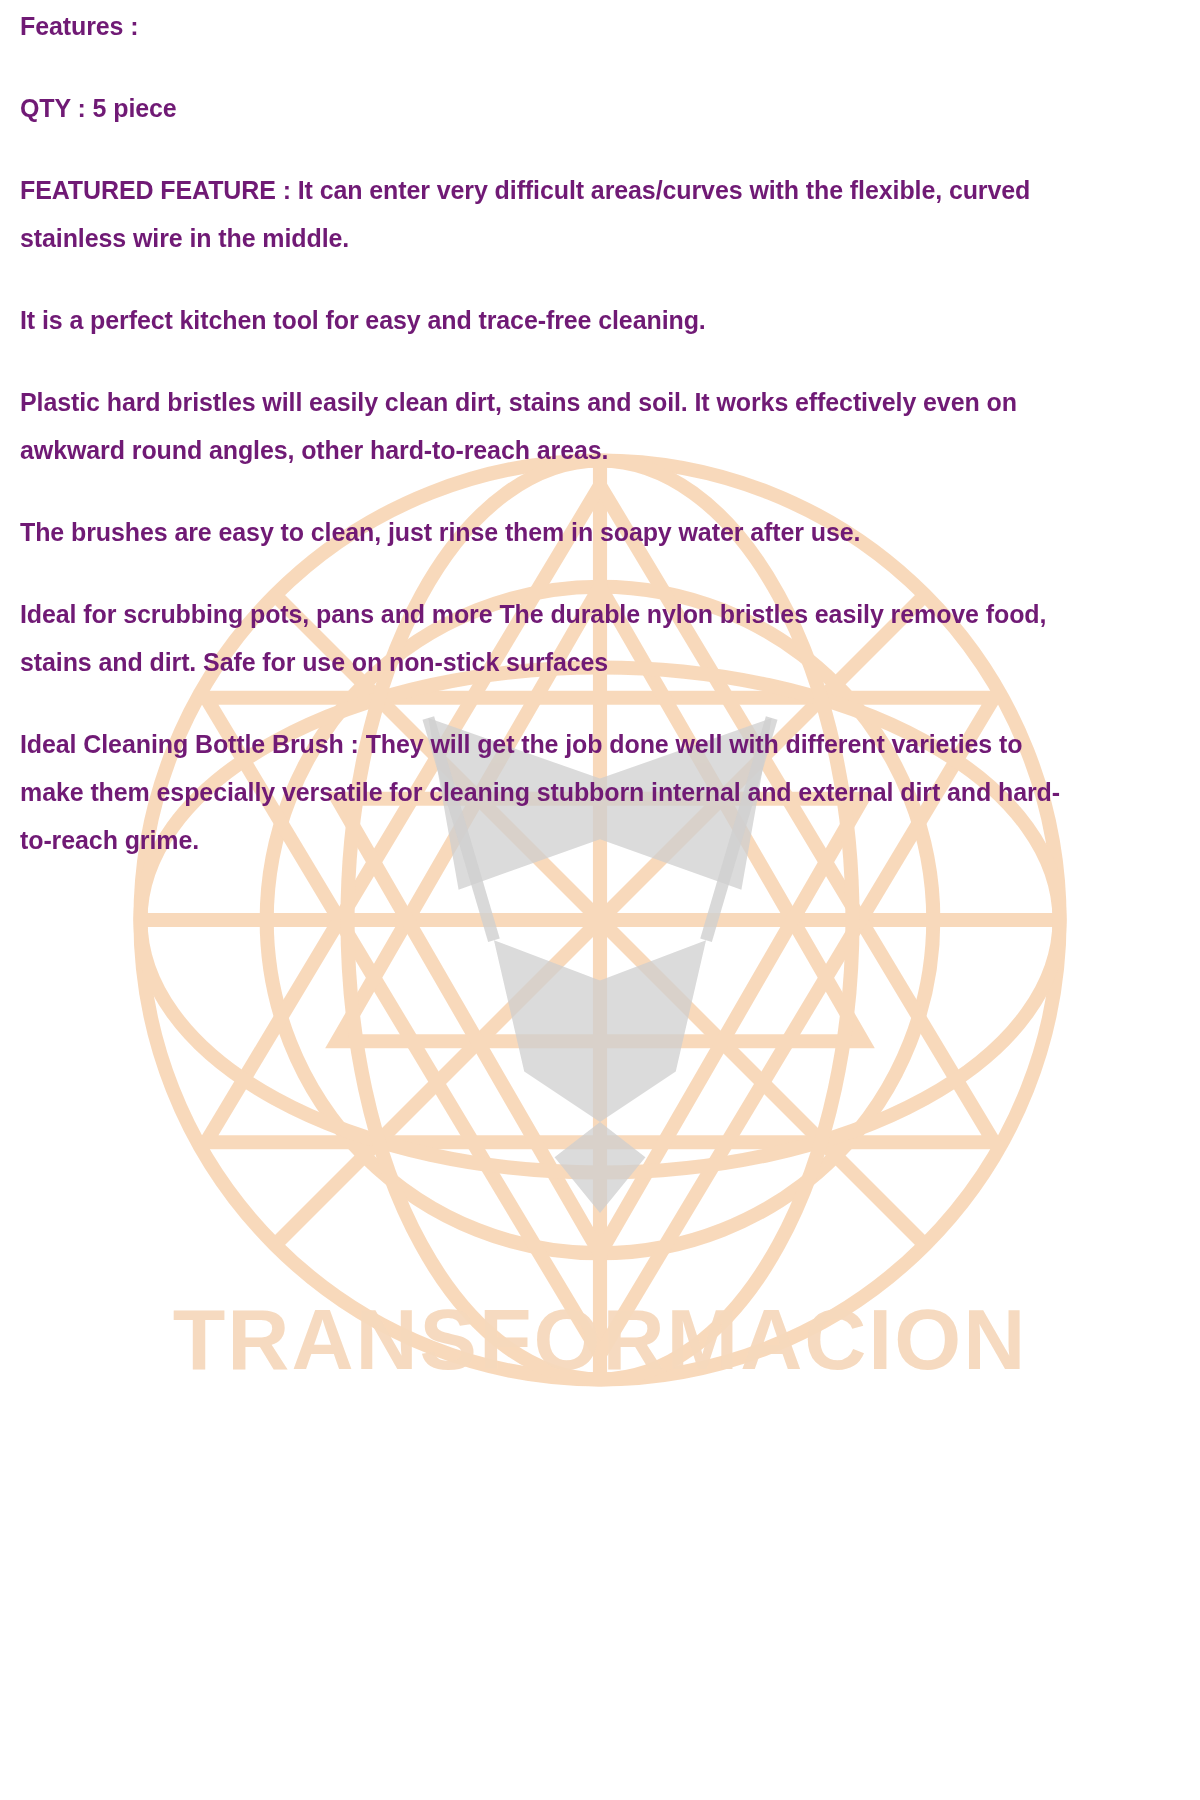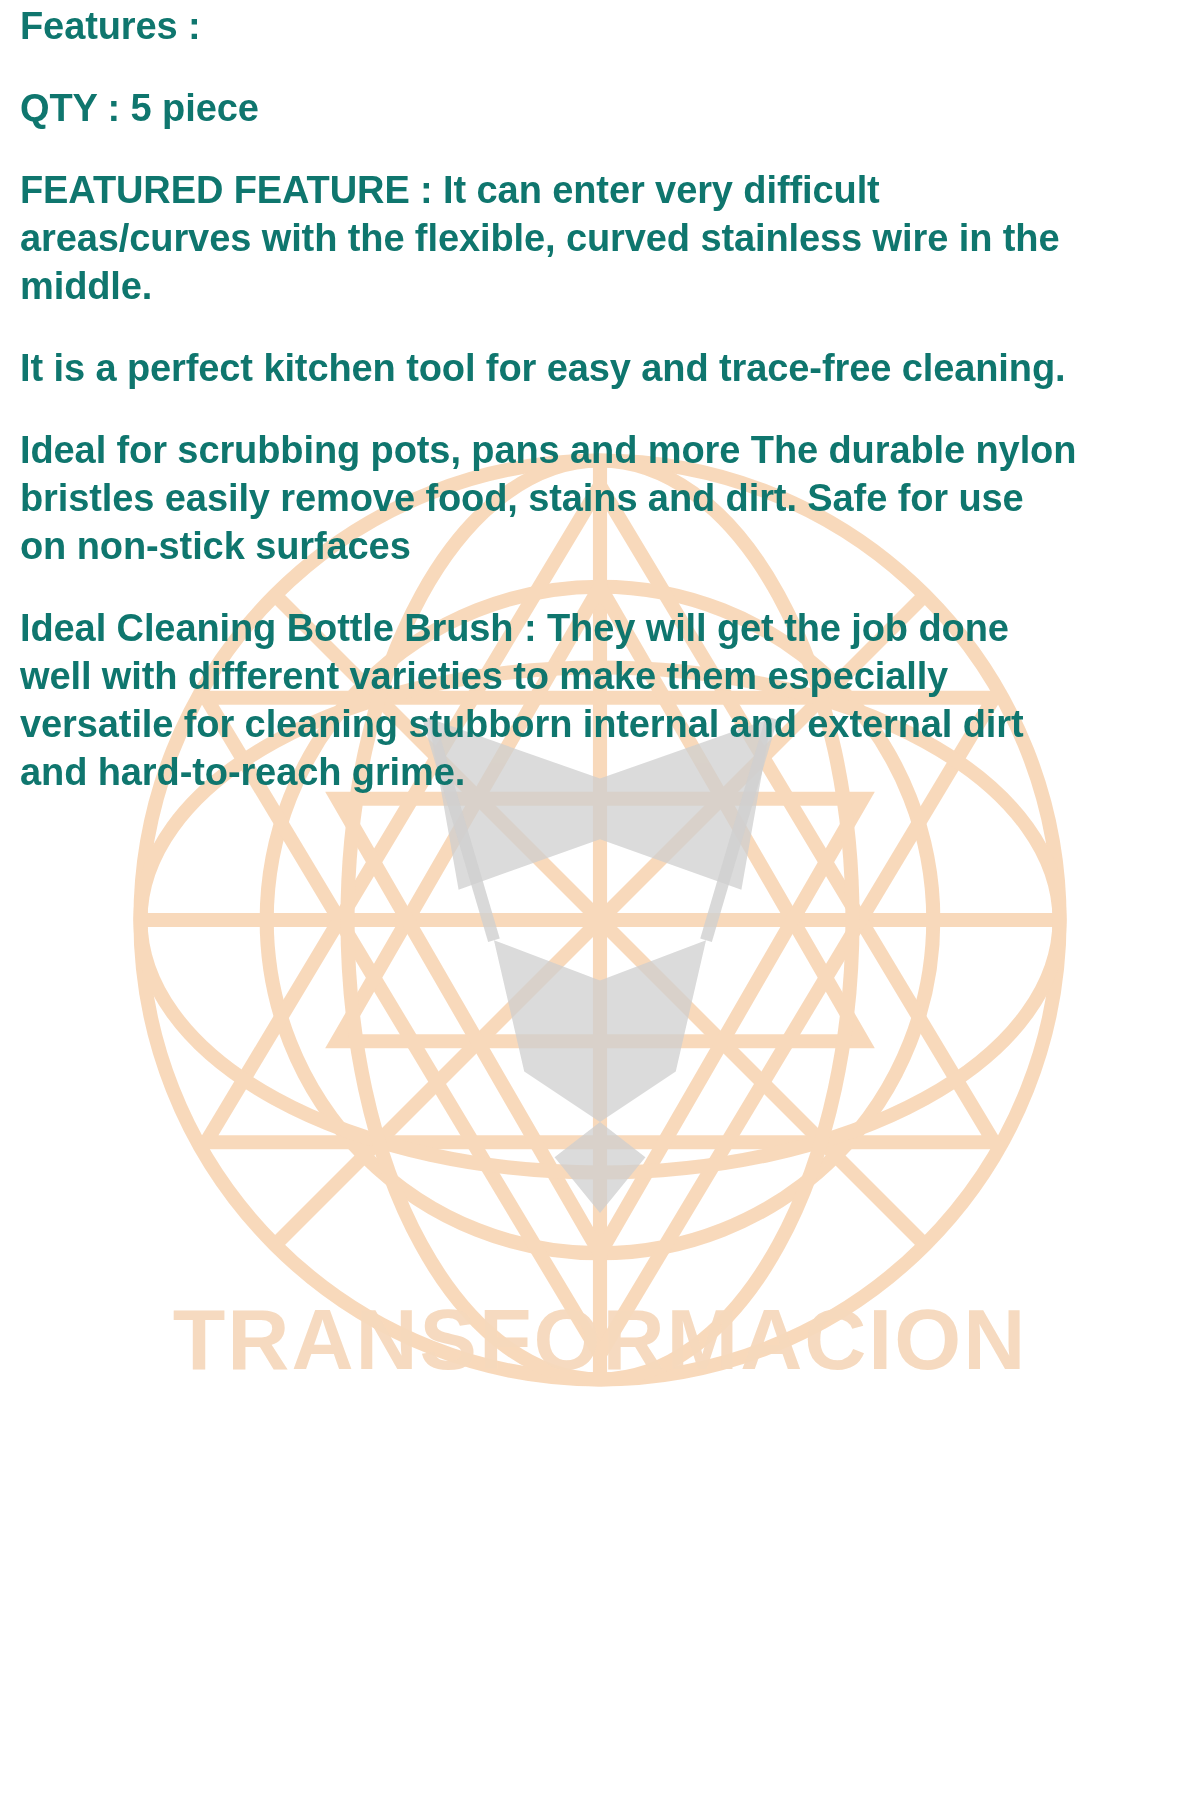--- a/index.html
+++ b/index.html
@@ -52,24 +52,24 @@
   
   .content {
     position: relative;
     z-index: 2;
     padding: 0 20px;
     box-sizing: border-box;
     width: 1200px;
   }
   .para {
     font-family: "Liberation Sans", sans-serif;
-    font-size: 38px;
+    font-size: 25px;
     line-height: 48px;
     font-weight: bold;
-    color: #0f766e;
+    color: #701a75;
     letter-spacing: -0.1px;
     margin: 0 0 34px 0;
     max-width: 1060px;
   }
   .para.first { margin-top: 0; padding-top: 2px; }
 </style>
 </head>
 <body>
 
 <div class="page">
@@ -103,17 +103,19 @@
       </svg>
     </div>
     <div class="wm-text">TRANSFORMACION</div>
   </div>
 
   <div class="content">
     <p class="para first">Features :</p>
     <p class="para">QTY : 5 piece</p>
     <p class="para">FEATURED FEATURE : It can enter very difficult areas/curves with the flexible, curved stainless wire in the middle.</p>
     <p class="para">It is a perfect kitchen tool for easy and trace-free cleaning.</p>
+    <p class="para">Plastic hard bristles will easily clean dirt, stains and soil. It works effectively even on awkward round angles, other hard-to-reach areas.</p>
+    <p class="para">The brushes are easy to clean, just rinse them in soapy water after use.</p>
     <p class="para">Ideal for scrubbing pots, pans and more The durable nylon bristles easily remove food, stains and dirt. Safe for use on non-stick surfaces</p>
     <p class="para">Ideal Cleaning Bottle Brush : They will get the job done well with different varieties to make them especially versatile for cleaning stubborn internal and external dirt and hard-to-reach grime.</p>
   </div>
 
 </div>
 
 </body></html>

